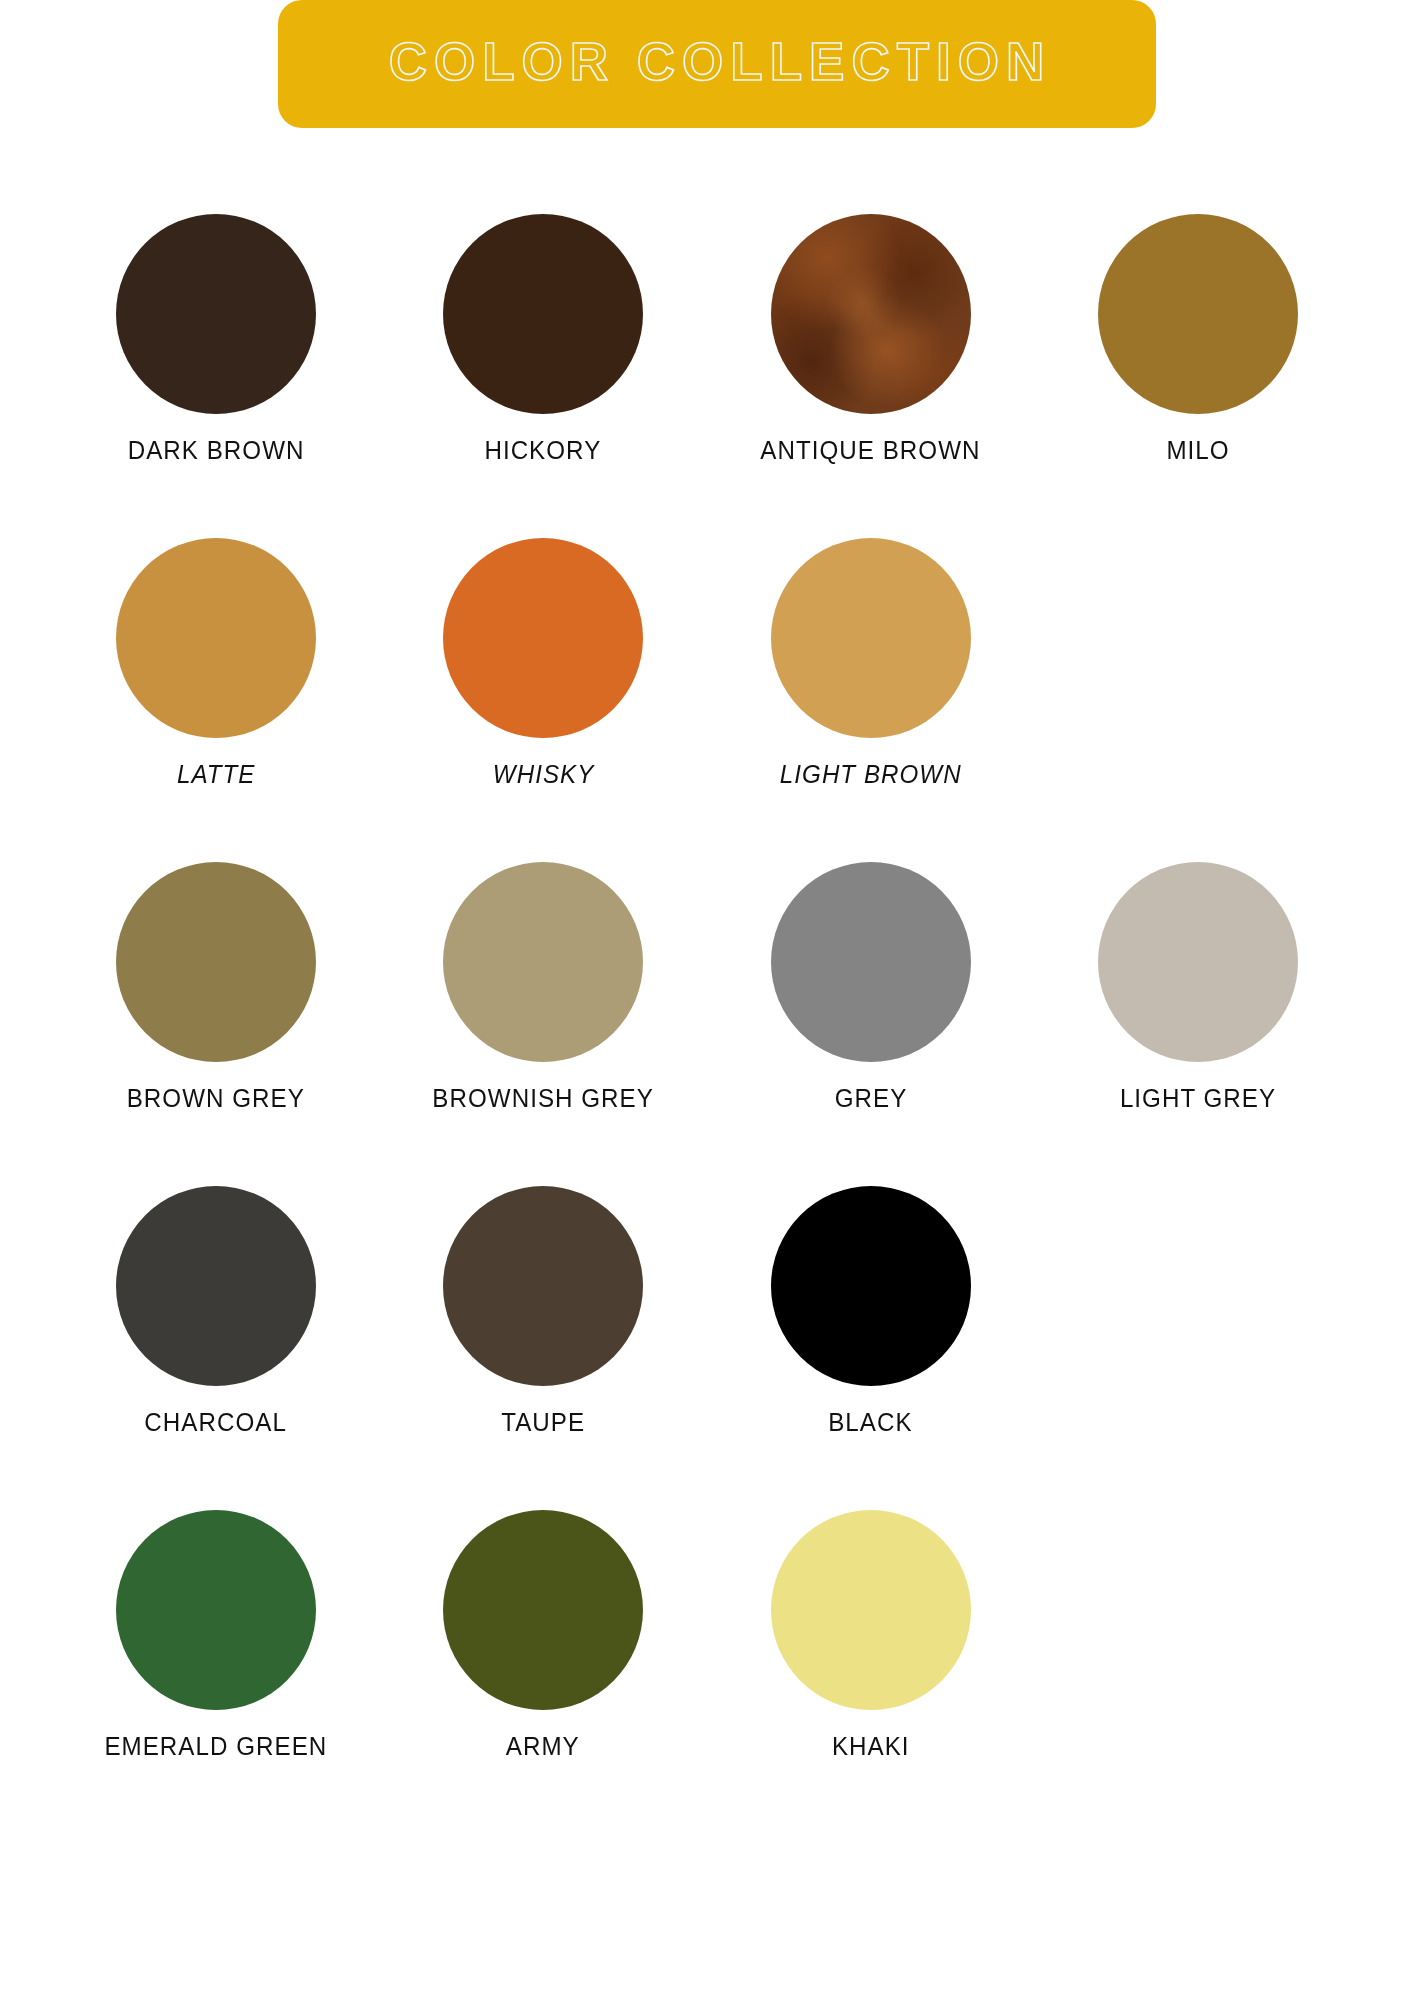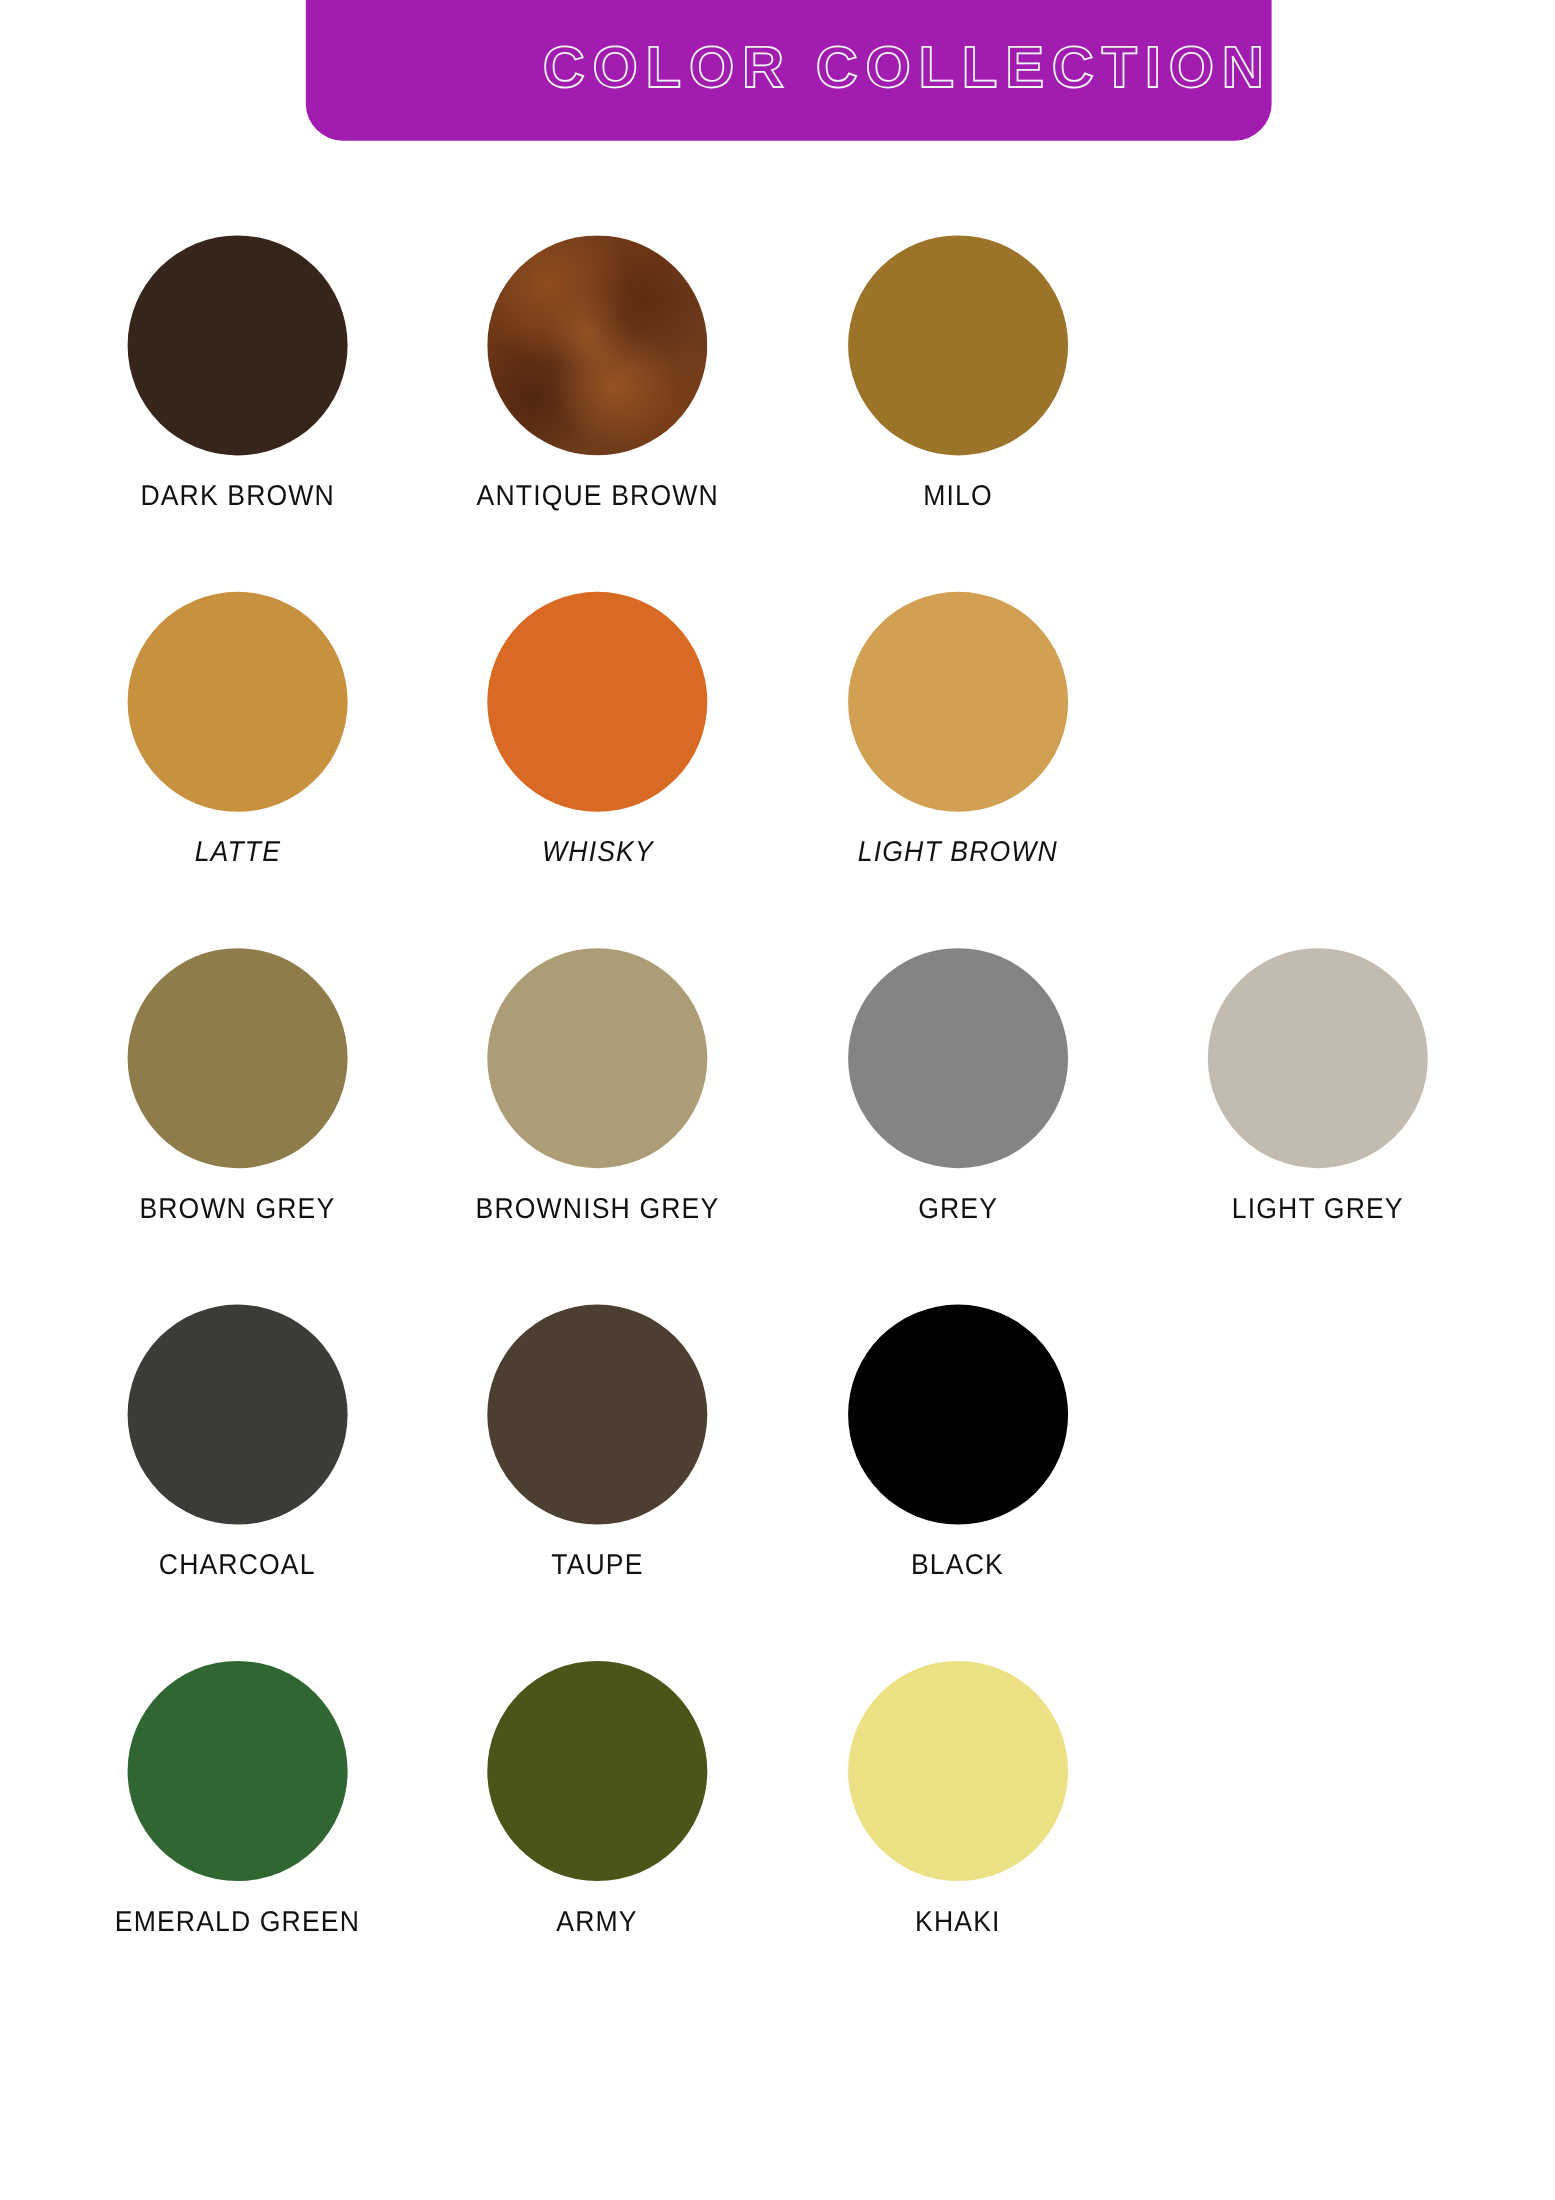--- a/index.html
+++ b/index.html
@@ -20,26 +20,27 @@
     position: relative;
     width: 100%;
     height: 128px;
   }
   .banner {
     position: absolute;
     left: 278px;
     top: 0;
     width: 878px;
     height: 128px;
-    background: #a21caf;
+    background: #eab308;
     border-bottom-left-radius: 34px;
     border-bottom-right-radius: 34px;
     display: flex;
     align-items: center;
-    justify-content: flex-end;
+    justify-content: center;
+    border-radius: 24px;
   }
   .banner-title {
     font-family: "Liberation Sans", sans-serif;
     font-size: 53px;
     font-weight: 700;
     letter-spacing: 7px;
     color: transparent;
     -webkit-text-stroke: 1.6px #eef6f8;
     text-stroke: 1.6px #eef6f8;
     text-shadow: none;
@@ -116,20 +117,24 @@
   </div>
 </div>
 
 <div class="grid" id="swatch-grid">
     <div class="row row-1">
       <div class="cell">
         <div class="swatch" style="background-color: rgb(54, 37, 26);"></div>
         <div class="swatch-label">DARK BROWN</div>
       </div>
       <div class="cell">
+        <div class="swatch" style="background-color: rgb(58, 35, 19);"></div>
+        <div class="swatch-label">HICKORY</div>
+      </div>
+      <div class="cell">
         <div class="swatch textured" style="background-color: rgb(110, 59, 27);"></div>
         <div class="swatch-label">ANTIQUE BROWN</div>
       </div>
       <div class="cell">
         <div class="swatch" style="background-color: rgb(155, 116, 41);"></div>
         <div class="swatch-label">MILO</div>
       </div>
     </div>
     <div class="row row-2">
       <div class="cell">

